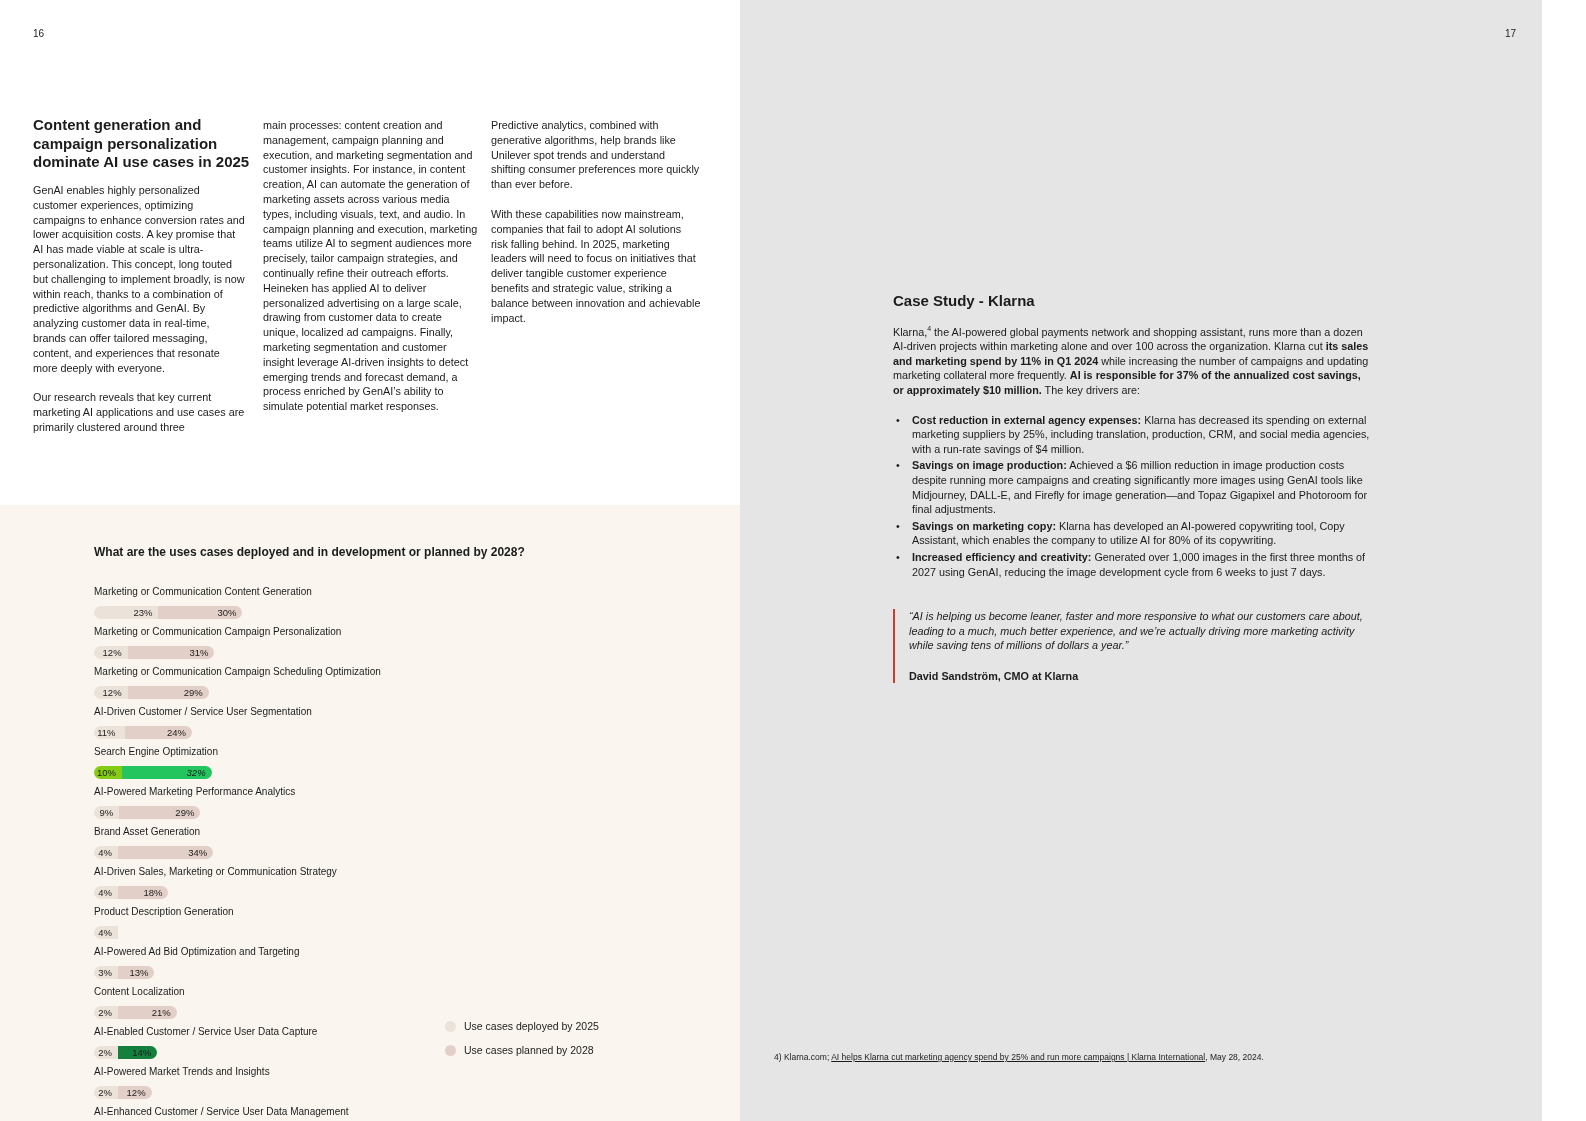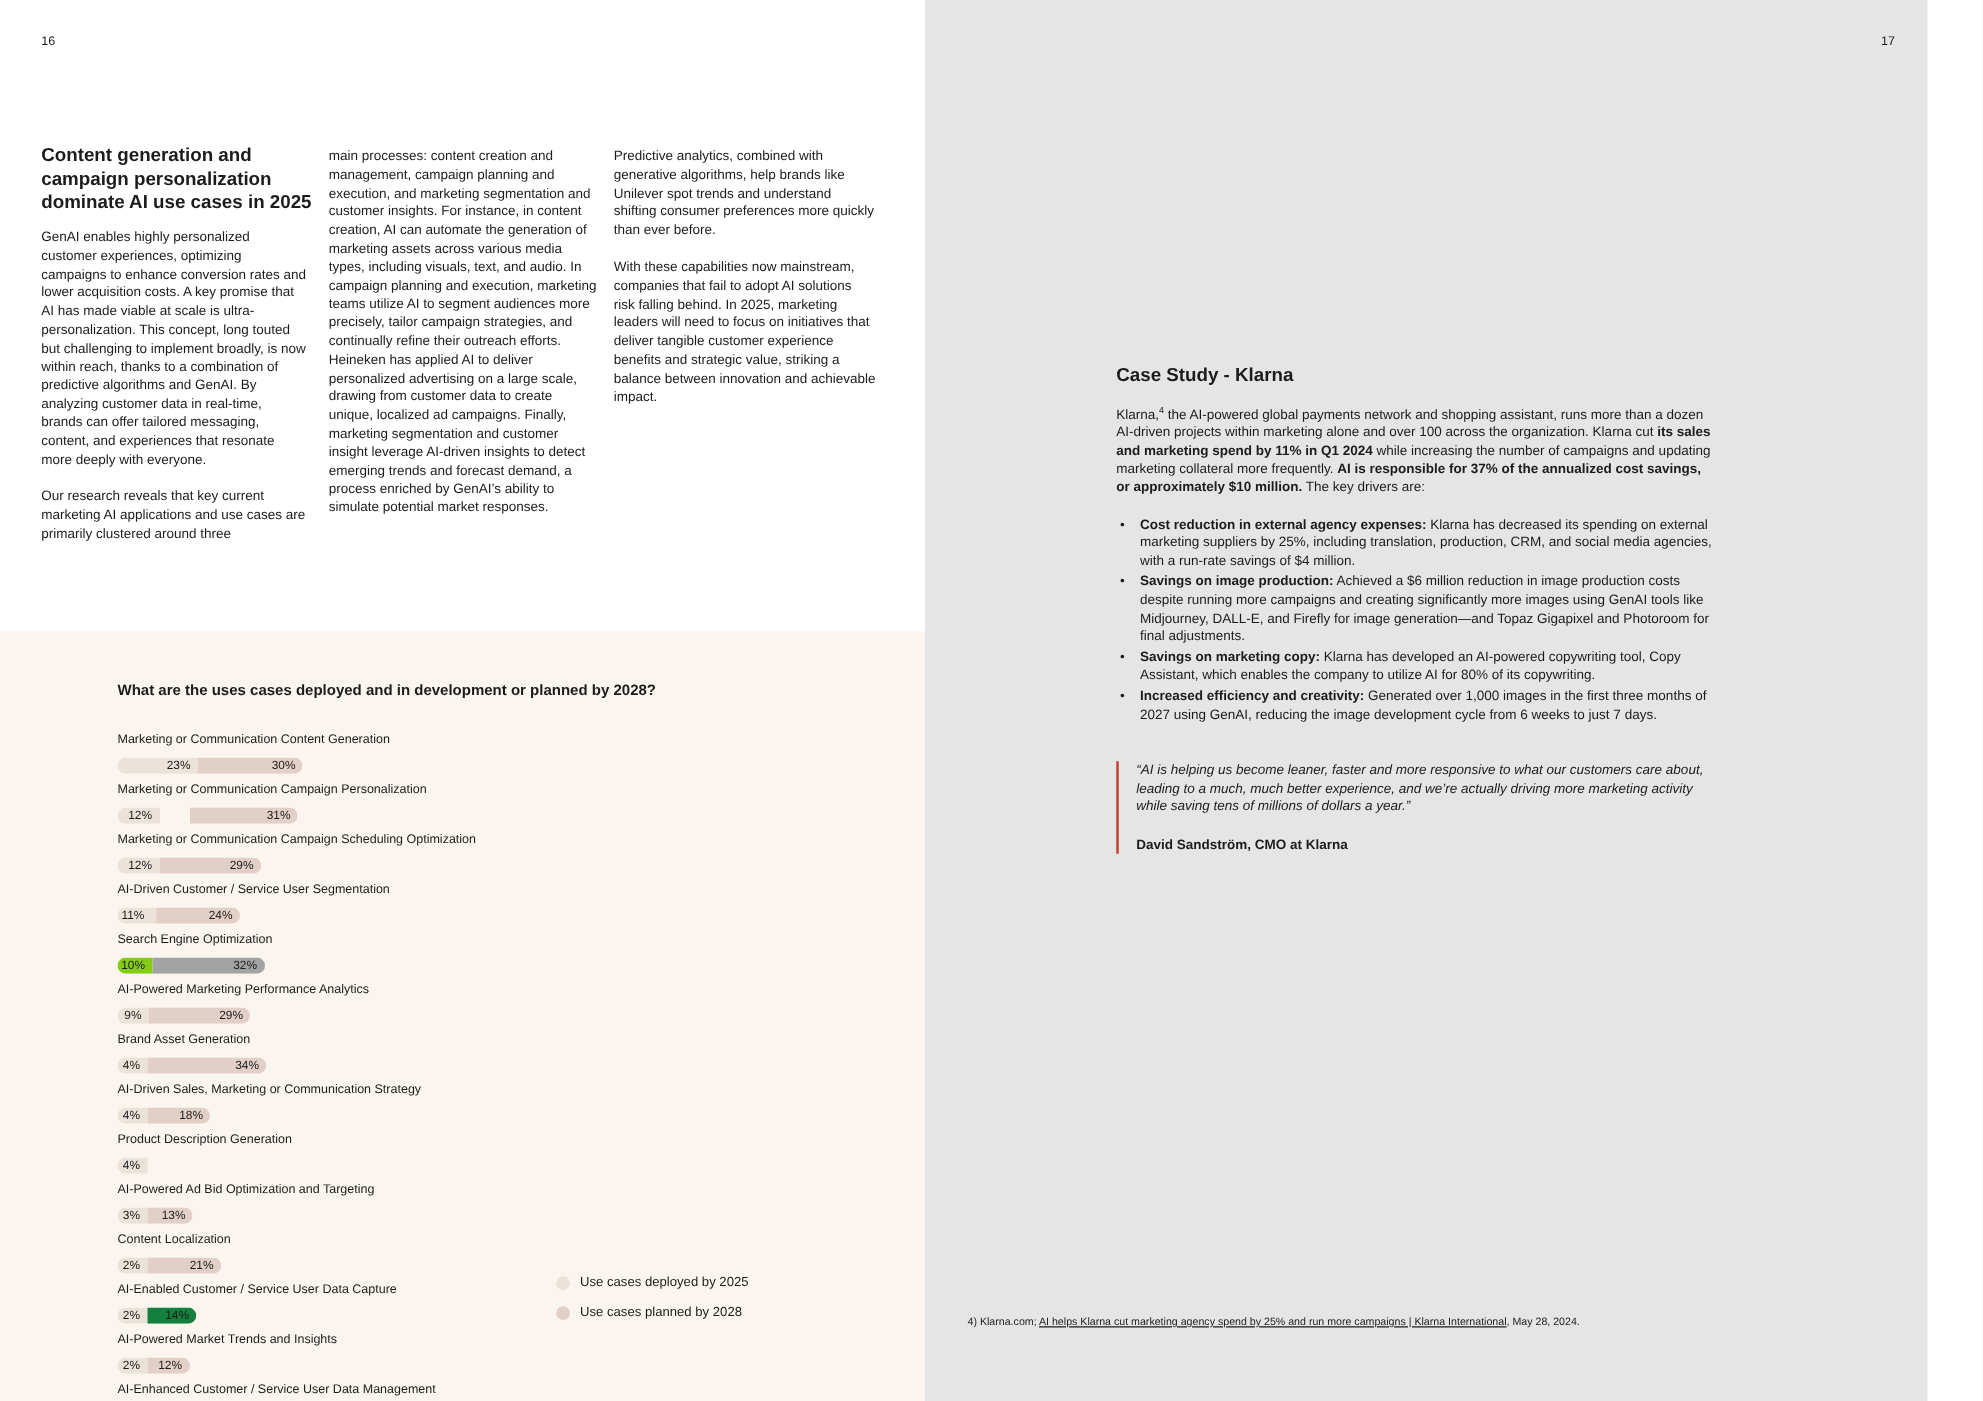--- a/index.html
+++ b/index.html
@@ -147,21 +147,21 @@
                   <span class="segval">23%</span>
                 </div>
                 <div class="seg" style="width: 84px; background: rgb(226, 208, 200);">
                   <span class="segval">30%</span>
                 </div>
               </div></div>
             <div class="chart-row"><div class="chart-label">Marketing or Communication Campaign Personalization</div><div class="chart-bar">
                 <div class="seg" style="width: 33.6px; background: rgb(235, 226, 218);">
                   <span class="segval">12%</span>
                 </div>
-                <div class="seg" style="width: 86.8px; background: rgb(226, 208, 200); margin-left: 24px;">
+                <div class="seg" style="width: 86.8px; background: rgb(226, 208, 200);">
                   <span class="segval">31%</span>
                 </div>
               </div></div>
             <div class="chart-row"><div class="chart-label">Marketing or Communication Campaign Scheduling Optimization</div><div class="chart-bar">
                 <div class="seg" style="width: 33.6px; background: rgb(235, 226, 218);">
                   <span class="segval">12%</span>
                 </div>
                 <div class="seg" style="width: 81.2px; background: rgb(226, 208, 200);">
                   <span class="segval">29%</span>
                 </div>
@@ -171,21 +171,21 @@
                   <span class="segval">11%</span>
                 </div>
                 <div class="seg" style="width: 67.2px; background: rgb(226, 208, 200);">
                   <span class="segval">24%</span>
                 </div>
               </div></div>
             <div class="chart-row"><div class="chart-label">Search Engine Optimization</div><div class="chart-bar">
                 <div class="seg" style="width: 28px; background: #84cc16;">
                   <span class="segval">10%</span>
                 </div>
-                <div class="seg" style="width: 89.6px; background: #a3a3a3;">
+                <div class="seg" style="width: 89.6px; background: #22c55e; font-style: italic;">
                   <span class="segval">32%</span>
                 </div>
               </div></div>
             <div class="chart-row"><div class="chart-label">AI-Powered Marketing Performance Analytics</div><div class="chart-bar">
                 <div class="seg" style="width: 25.2px; background: rgb(235, 226, 218);">
                   <span class="segval">9%</span>
                 </div>
                 <div class="seg" style="width: 81.2px; background: rgb(226, 208, 200);">
                   <span class="segval">29%</span>
                 </div>

